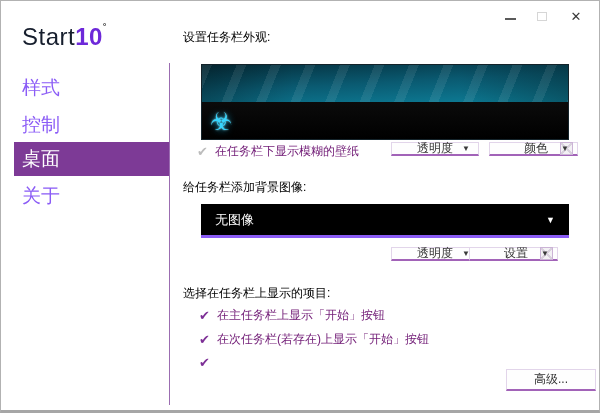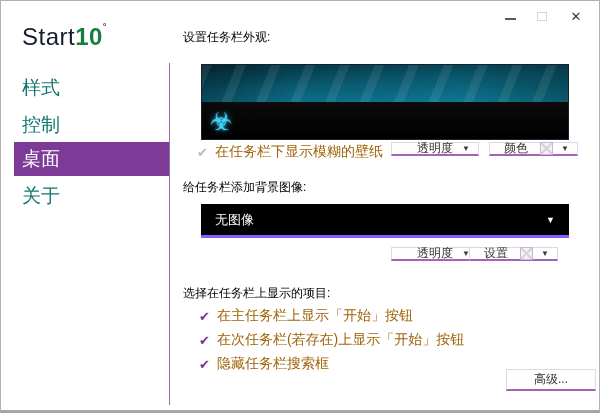--- a/index.html
+++ b/index.html
@@ -11,50 +11,50 @@
   
   .caption-btn{ position:absolute; top:5px; width:30px; height:20px; display:flex; align-items:center; justify-content:center; cursor:default; }
   .caption-btn.min{ right:74px; }
   .caption-btn.max{ right:42px; }
   .caption-btn.close{ right:8px; color:#3a3a3a; font-size:13px; }
   .min-glyph{ display:block; width:11px; height:0; border-top:2px solid #5a5a5a; margin-top:6px; }
   .max-glyph{ display:block; width:10px; height:9px; border:1px solid #d6d6d6; }
   
   .logo{ position:absolute; left:21px; top:22px; font-size:24px; color:#161e2d; letter-spacing:0.5px; }
   .logo .lt{ font-weight:400; }
-  .logo .num{ font-weight:700; color:#15803d; }
+  .logo .num{ font-weight:700; color:#6d28d9; }
   .logo .mark{ font-size:11px; vertical-align:top; position:relative; top:-1px; color:#0a0a0a; }
-  .nav-item{ position:absolute; left:13px; width:155px; height:34px; display:flex; align-items:center; padding-left:8px; font-size:19px; color:#0f766e; cursor:pointer; }
+  .nav-item{ position:absolute; left:13px; width:155px; height:34px; display:flex; align-items:center; padding-left:8px; font-size:19px; color:#8b5cf6; cursor:pointer; }
   .nav-item.selected{ background:#7d3a96; color:#ffffff; }
   .side-divider{ position:absolute; left:168px; top:62px; width:1px; height:342px; background:#9b6db1; }
   
   .sec-label{ position:absolute; font-size:12px; color:#000000; }
   .preview{ position:absolute; left:200px; top:63px; width:368px; height:76px; border:1px solid #14232a; }
   .preview .wall{
     height:37px;
     background:
       repeating-linear-gradient(112deg, rgba(255,255,255,0.08) 0 9px, rgba(255,255,255,0) 9px 32px),
       linear-gradient(90deg, rgba(0,0,0,0.28), rgba(0,0,0,0) 25%, rgba(0,0,0,0) 70%, rgba(0,0,0,0.30)),
       linear-gradient(177deg, #05313f 0%, #0a5a71 48%, #0d7f99 100%);
   }
   .preview .bar{ height:37px; background:linear-gradient(180deg,#0b0b0b,#000000); position:relative; }
   .bio{ position:absolute; left:8px; top:50%; transform:translateY(-50%); font-size:25px; line-height:1;
         color:#35d6ff; text-shadow:0 0 7px #0fb6e8, 0 0 2px #baf4ff; }
   .chk-row{ position:absolute; display:flex; align-items:center; cursor:pointer; }
   .check{ font-size:13px; font-weight:bold; margin-right:7px; }
   .check.gray{ color:#bcbcbc; }
   .check.purple{ color:#7d2f96; }
-  .chk-label{ font-size:14px; color:#a16207; }
+  .chk-label{ font-size:12px; color:#701a75; }
   .btn{
     position:absolute; height:14px; background:#fefefe; color:#333;
     border:1px solid #e2d5ea; border-bottom:2px solid #a263b8;
     font-size:12px; display:flex; align-items:center; justify-content:center; cursor:pointer;
   }
   .btn .arrow{ position:absolute; right:8px; font-size:8px; color:#3a3a3a; }
-  .btn.with-swatch{ justify-content:flex-start; padding-left:14px; }
+  .btn.with-swatch{ justify-content:flex-start; padding-left:34px; }
   .swatch{
     width:13px; height:13px; margin-left:12px; border:1px solid #cbb3d6;
     background:
       linear-gradient(45deg, rgba(0,0,0,0) 44%, #d9d1dd 44%, #d9d1dd 56%, rgba(0,0,0,0) 56%),
       linear-gradient(-45deg, rgba(0,0,0,0) 44%, #d9d1dd 44%, #d9d1dd 56%, rgba(0,0,0,0) 56%),
       #f3f1f4;
   }
   .dropdown{
     position:absolute; left:200px; top:203px; width:368px; height:34px;
     background:#000; border-bottom:3px solid #8b5cf6; color:#fff;
@@ -141,20 +141,19 @@
   <div class="chk-row" style="left:198px; top:306px">
     <span class="check purple">✔</span>
     <span class="chk-label">在主任务栏上显示「开始」按钮</span>
   </div>
   <div class="chk-row" style="left:198px; top:330px">
     <span class="check purple">✔</span>
     <span class="chk-label">在次任务栏(若存在)上显示「开始」按钮</span>
   </div>
   <div class="chk-row" style="left:198px; top:354px">
     <span class="check purple">✔</span>
-    <span class="chk-label">隐藏任务栏搜索框</span>
   </div>
 
   <div class="btn adv-btn">
     <span>高级...</span>
   </div>
 
 </div>
 
 </body></html>

